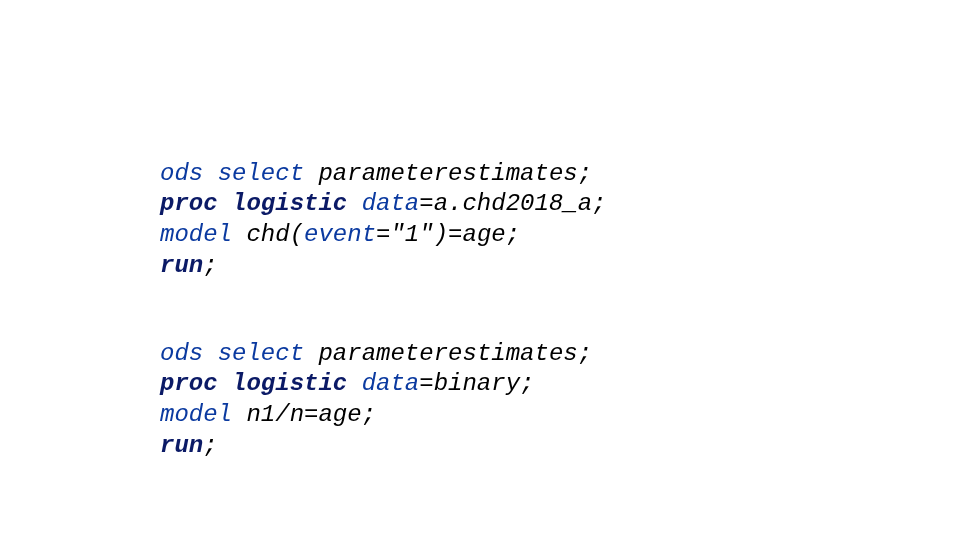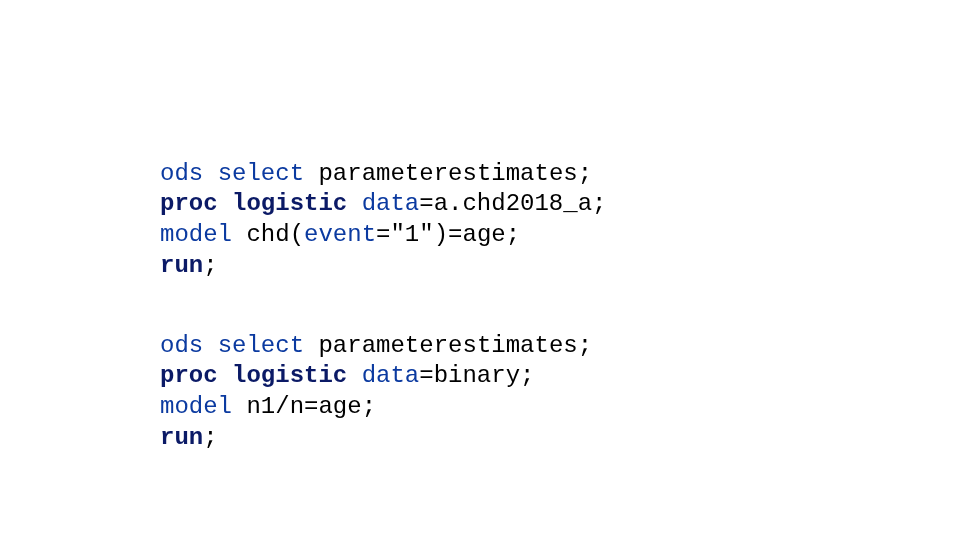--- a/index.html
+++ b/index.html
@@ -10,28 +10,29 @@
     background: #ffffff;
     font-family: "Lucida Console", "Courier New", monospace;
     font-size: 24px;
     line-height: 1.28;
     color: #000000;
   }
   .canvas {
     position: relative;
     width: 820px;
     height: 540px;
+    font-style: italic;
   }
   .code-block {
     position: absolute;
     left: 160px;
     white-space: pre;
   }
   .block1 { top: 128px; }
-  .block2 { top: 300px; }
+  .block2 { top: 308px; }
   .kw   { color: #0b3aa0; }          
   .kwb  { color: #0b1a66; font-weight: bold; }  
   .plain{ color: #000000; }
 </style>
 </head>
 <body>
 
 <div class="canvas">
 
   <div class="code-block block1">

